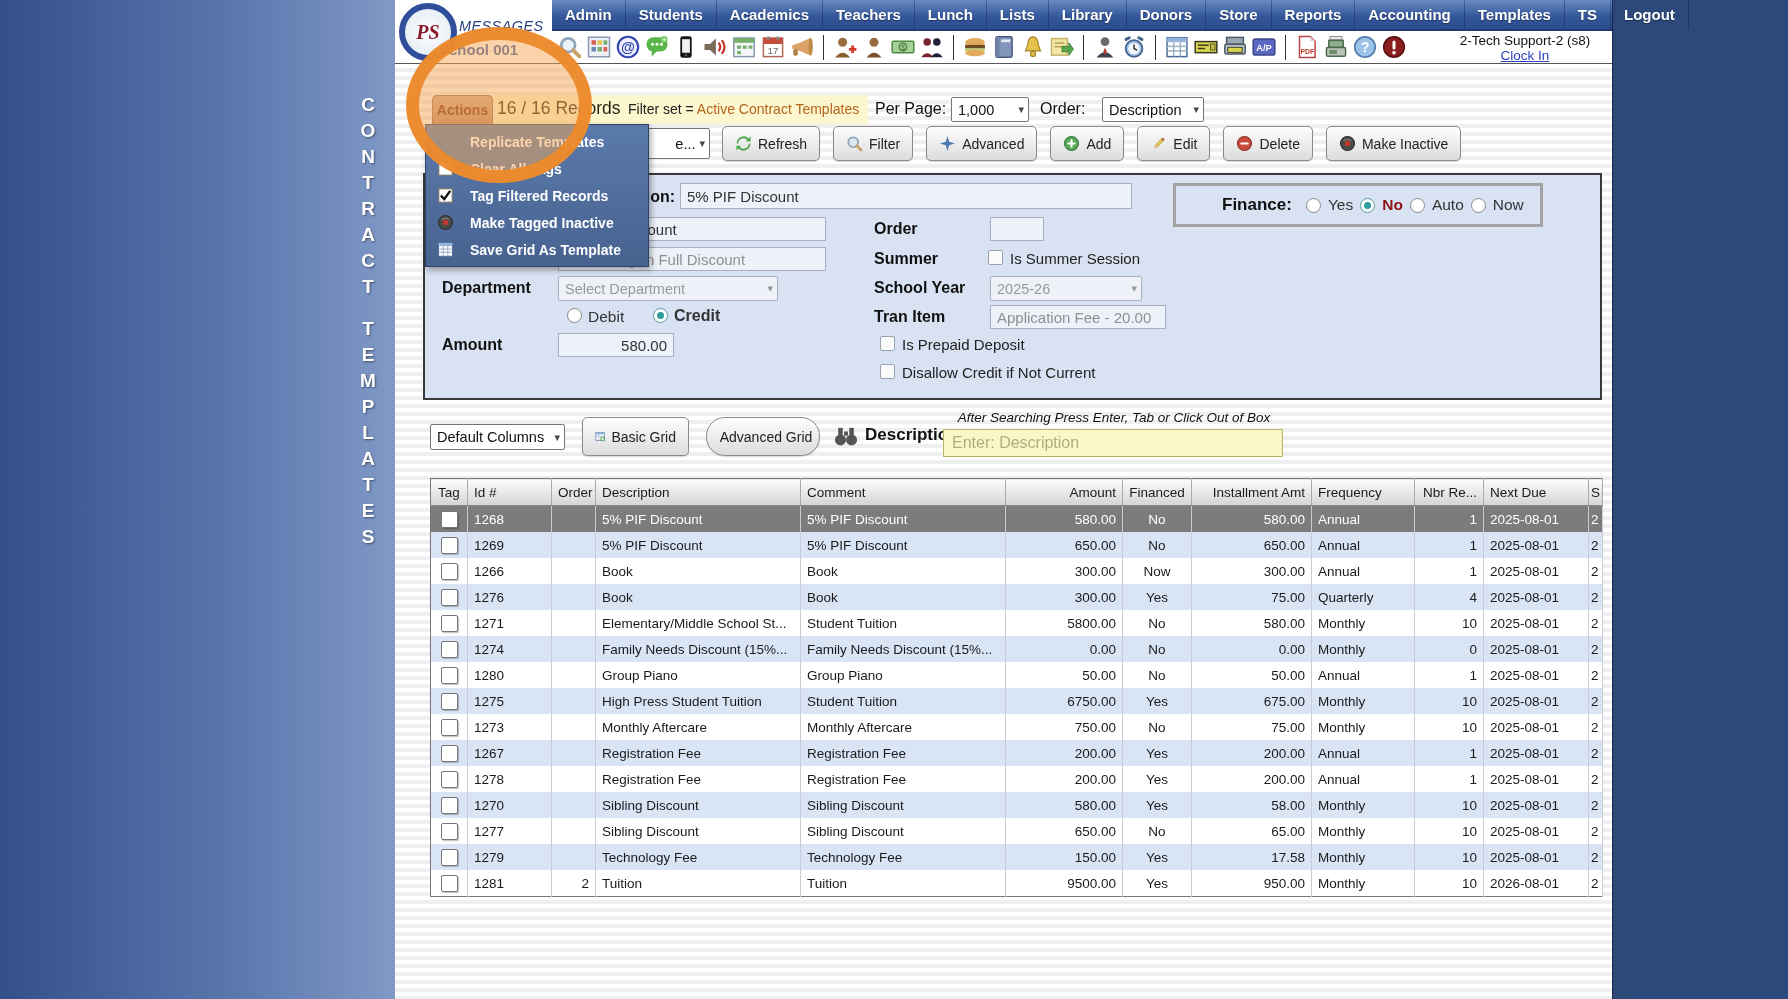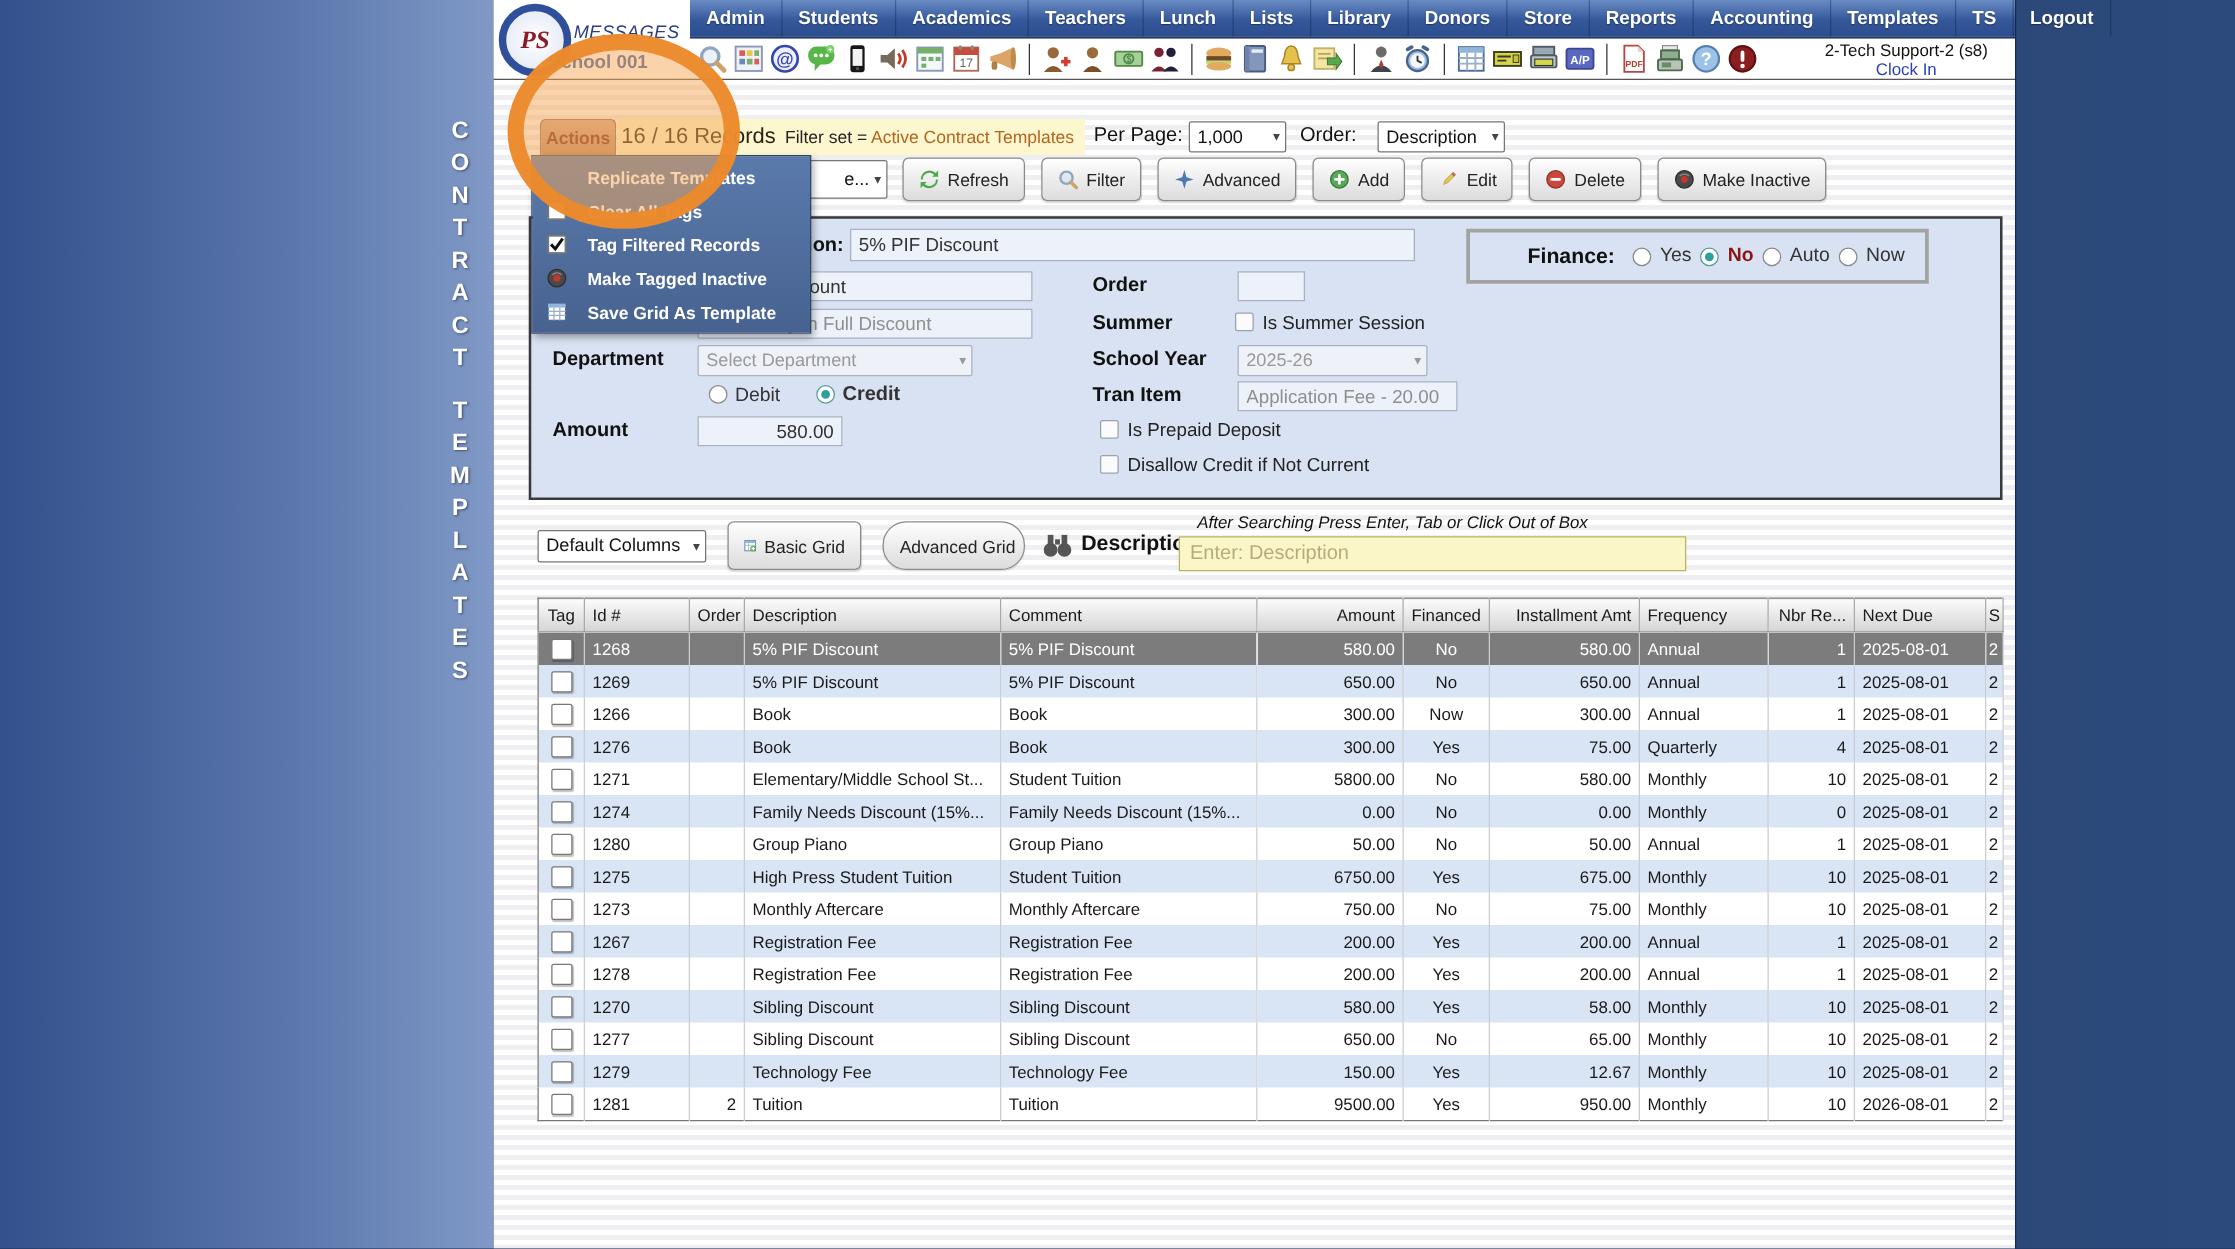--- a/index.html
+++ b/index.html
@@ -32,21 +32,21 @@
   .nav-item{color:#fff;font-weight:bold;font-size:15px;padding:0 13px;display:flex;
     align-items:center;border-right:1px solid rgba(10,25,60,.35);
     text-shadow:0 1px 1px rgba(0,0,0,.4);cursor:pointer;white-space:nowrap;}
   .iconbar{position:absolute;left:157px;top:31px;width:1060px;height:32px;background:#fff;
     display:flex;align-items:center;gap:5px;padding-left:6px;box-sizing:border-box;}
   .tbicon{width:24px;height:24px;display:inline-flex;cursor:pointer;}
   .tbicon svg{width:100%;height:100%;}
   .tbsep{width:1px;height:25px;background:#333;margin:0 4px;}
   .user-info{position:absolute;left:1050px;top:33px;width:160px;text-align:center;
     font-size:13.5px;color:#111;line-height:15px;}
-  .clock-link{color:#2a3fbf;cursor:pointer;display:inline-block;}
+  .clock-link{color:#2a3fbf;text-decoration:underline;cursor:pointer;display:inline-block;}
   .topline{position:absolute;left:0;top:63px;width:1217px;height:1px;background:#555;}
   
   .yellow-strip{position:absolute;left:99px;top:95px;width:374px;height:29px;background:#fcf7cf;}
   .actions-btn{position:absolute;left:37px;top:95px;width:61px;height:29px;z-index:45;
     background:linear-gradient(180deg,#d3a98c,#bd8a68);border:1px solid #96705a;border-bottom:none;
     border-radius:5px 5px 0 0;color:#7e2f1f;font-weight:bold;font-size:14px;
     display:flex;align-items:center;justify-content:center;cursor:pointer;box-sizing:border-box;}
   .rec-count{position:absolute;left:102px;top:98px;font-size:17.5px;color:#2b1f14;}
   .filter-set{position:absolute;left:233px;top:101px;font-size:14px;color:#222;}
   .filter-val{color:#b4641c;}
@@ -127,21 +127,21 @@
   
   .cols-select{left:35px;top:424px;width:135px;height:26px;}
   .ggbtn{position:absolute;top:417px;height:39px;}
   .basic-grid{left:187px;width:107px;}
   .adv-grid{left:311px;width:114px;border-radius:19px;}
   .binoc{position:absolute;left:438px;top:423px;width:26px;height:26px;}
   .binoc svg{width:100%;height:100%;}
   .sf-label{position:absolute;left:470px;top:425px;font-weight:bold;font-size:17px;color:#111;}
   .hint{position:absolute;left:548px;top:410px;width:342px;font-style:italic;
     font-size:13.5px;color:#111;text-align:center;}
-  .search-input{position:absolute;left:548px;top:429px;width:406px;height:28px;
+  .search-input{position:absolute;left:548px;top:429px;width:340px;height:28px;
     background:#fbf6c8;border:1px solid #b9b26a;font-size:16px;padding:2px 8px;
     box-sizing:border-box;color:#555;font-family:"Liberation Sans",sans-serif;}
   .search-input::placeholder{color:#b3ad7e;}
   
   .grid{position:absolute;left:35px;top:478px;border-collapse:collapse;table-layout:fixed;
     width:1172px;font-size:13.5px;color:#1a1a1a;background:#fff;border:1px solid #777;}
   .grid th{background:linear-gradient(180deg,#fcfcfc,#d4d4d4);font-weight:normal;text-align:left;
     height:26px;padding:0 6px;border-right:1px solid #aaa;border-bottom:1px solid #888;
     overflow:hidden;white-space:nowrap;cursor:pointer;}
   .grid td{height:26px;padding:0 6px;border-right:1px solid #c9ccd4;overflow:hidden;white-space:nowrap;}
@@ -824,21 +824,21 @@
             <td class="l last">2</td>
           </tr>
           <tr>
             <td class="c"><span class="rowcb"></span></td>
             <td class="l">1279</td>
             <td class="r"></td>
             <td class="l">Technology Fee</td>
             <td class="l">Technology Fee</td>
             <td class="r">150.00</td>
             <td class="c">Yes</td>
-            <td class="r">12.67</td>
+            <td class="r">17.58</td>
             <td class="l">Monthly</td>
             <td class="r">10</td>
             <td class="l">2025-08-01</td>
             <td class="l last">2</td>
           </tr>
           <tr>
             <td class="c"><span class="rowcb"></span></td>
             <td class="l">1281</td>
             <td class="r">2</td>
             <td class="l">Tuition</td>

